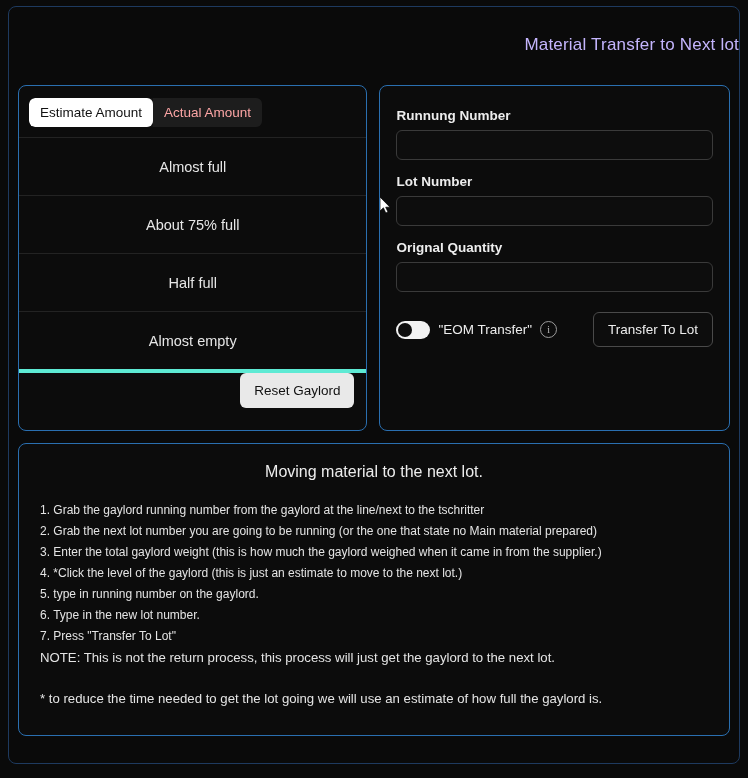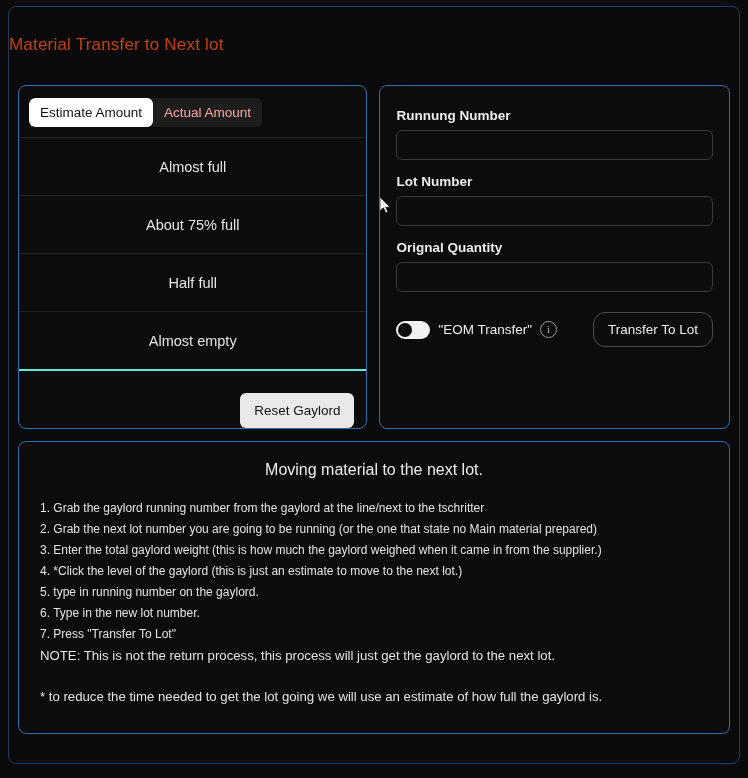--- a/index.html
+++ b/index.html
@@ -18,22 +18,22 @@
     top: 6px;
     width: 732px;
     height: 758px;
     border: 1px solid #1e3a5f;
     border-radius: 8px;
     background: #0a0a0a;
     box-sizing: border-box;
   }
 
   #page-title {
-    text-align: left;
-    color: #c2410c;
+    text-align: right;
+    color: #c4b5fd;
     font-size: 17px;
     margin-top: 28px;
     letter-spacing: 0.2px;
   }
 
   .panels {
     display: flex;
     gap: 12px;
     margin-top: 30px;
     padding: 0 9px;
@@ -84,24 +84,24 @@
     display: flex;
     align-items: center;
     justify-content: center;
     color: #e6e6e6;
     font-size: 14.5px;
     cursor: pointer;
     background: #0c0c0c;
   }
 
   .reset-row {
-    border-top: 2px solid #5eead4;
+    border-top: 4px solid #5eead4;
     height: 57px;
     display: flex;
-    align-items: flex-end;
+    align-items: flex-start;
     justify-content: flex-end;
     padding-right: 12px;
   }
 
   #reset-gaylord-button {
     background: #e9e9e9;
     color: #111;
     border: none;
     border-radius: 6px;
     font-size: 13.5px;
@@ -189,21 +189,21 @@
     font-size: 10px;
     line-height: 15px;
     text-align: center;
     font-family: "Liberation Serif", serif;
     cursor: pointer;
   }
 
   #transfer-to-lot-button {
     background: #0d0d0d;
     border: 1px solid #4a4a4a;
-    border-radius: 12px;
+    border-radius: 6px;
     color: #ededed;
     font-size: 13.5px;
     padding: 9px 14px;
     cursor: pointer;
     font-family: "Liberation Sans", sans-serif;
   }
 
   
   #instructions-card {
     margin: 12px 9px 0 9px;

